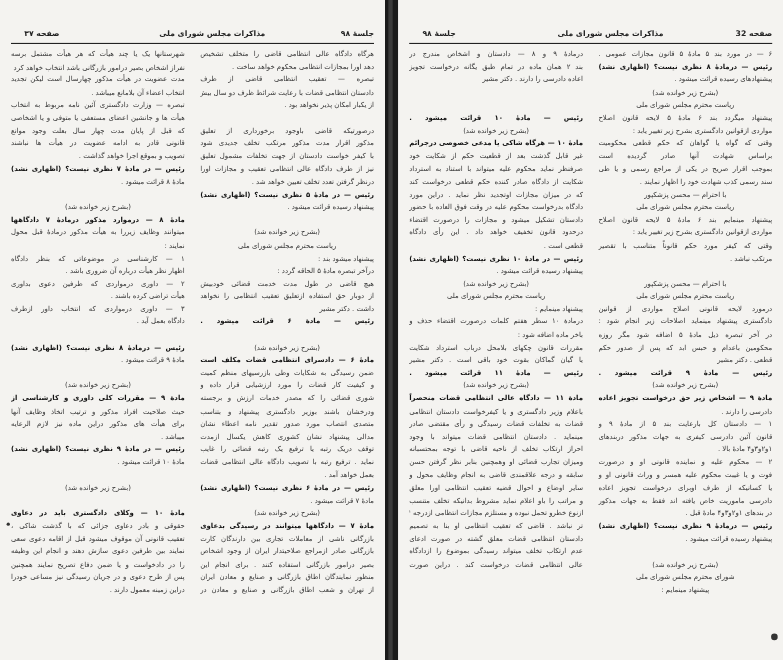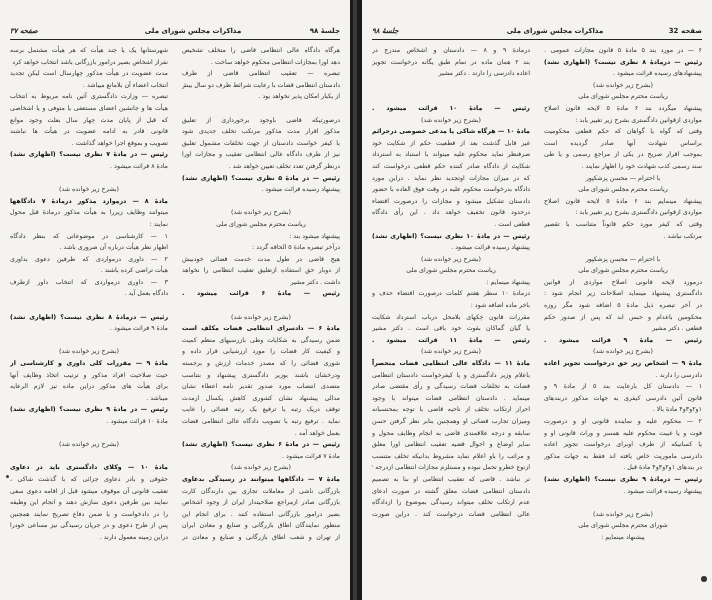--- a/index.html
+++ b/index.html
@@ -5,21 +5,21 @@
   html, body { margin:0; padding:0; }
   body { width:712px; height:600px; background:#f2f1ee; overflow:hidden; position:relative; font-family:"DejaVu Sans", sans-serif; color:#222; }
   .page { position:absolute; top:0; height:600px; background:#f4f3f0; overflow:hidden; }
   .page.left { left:0; width:350px; }
   .page.right { left:362px; width:350px; }
   .gutter { position:absolute; left:350px; top:0; width:12px; height:600px; background:#1a1a1a; }
   .gutter .inner { position:absolute; left:3px; top:0; width:4px; height:600px; background:#3a3a3a; }
   .header { position:absolute; top:27px; left:10px; right:10px; height:12px; direction:rtl; border-bottom:1.5px solid #222; font-size:7px; font-weight:bold; }
   .header .h-right { position:absolute; right:0; top:0; }
   .header .h-center { position:absolute; left:0; right:0; text-align:center; top:0;margin-left:36px; }
-  .header .h-left { position:absolute; left:0; top:0;font-style:italic; }
+  .header .h-left { position:absolute; left:12px; top:0; }
   .cols { position:absolute; top:44px; left:10px; right:10px; bottom:8px; direction:rtl; }
   .col { position:absolute; top:0; width:158px; height:100%; overflow:hidden; }
   .col.c-r { right:0; }
   .col.c-l { left:0; }
   .line { font-size:6.3px; line-height:11.6px; height:11.6px; white-space:nowrap; overflow:hidden; text-align:justify; text-align-last:justify; color:#333; }
   .line.center { text-align:center; text-align-last:center; }
   .line.short { text-align:right; text-align-last:right; }
   .line.bold { font-weight:bold; color:#111; }
   .gap { height:11.6px; }
   .speck { position:absolute; background:#333; border-radius:50%; }

